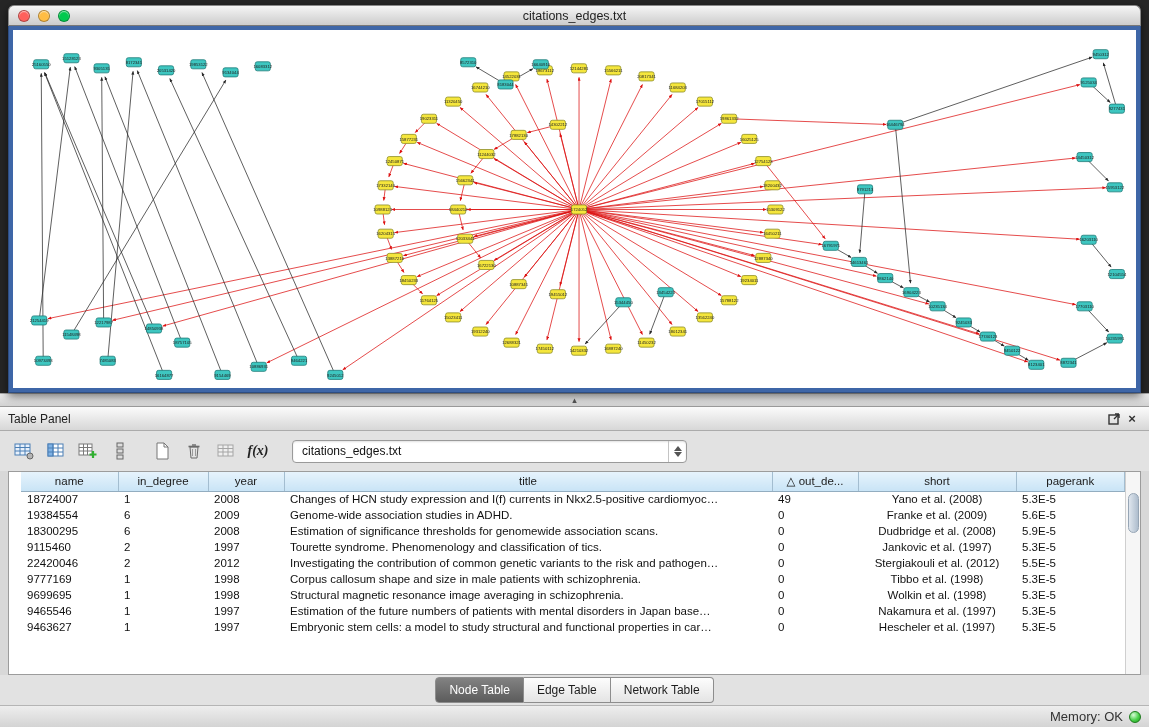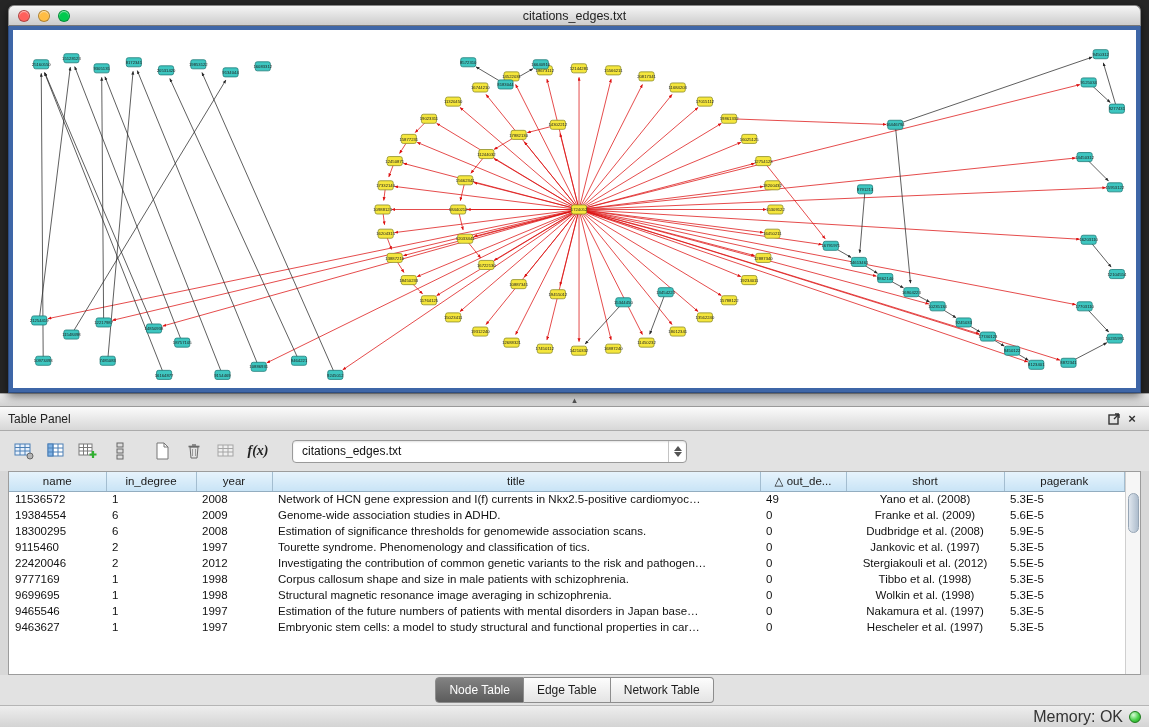--- a/index.html
+++ b/index.html
@@ -40,21 +40,21 @@
   .tb-gap { width:10px; }
   .fx { font-family:Liberation Serif, serif; font-style:italic; font-weight:bold; font-size:14px; color:#222; }
   .combo { margin-left:16px; width:395px; height:23px; background:#fff; border:1px solid #9a9a9a; border-radius:4px;
            display:flex; align-items:center; box-shadow:inset 0 1px 2px rgba(0,0,0,.12); }
   .combo-text { flex:1; font-size:12px; color:#111; padding:0 9px; white-space:nowrap; overflow:hidden; }
   .combo-step { width:18px; height:100%; border-left:1px solid #c4c4c4; display:flex; flex-direction:column;
                 align-items:center; justify-content:center; gap:1px; }
   .tri-up { width:0; height:0; border-left:4px solid transparent; border-right:4px solid transparent; border-bottom:5px solid #555; }
   .tri-dn { width:0; height:0; border-left:4px solid transparent; border-right:4px solid transparent; border-top:5px solid #555; }
 
-  .table-region { flex:1; margin:0 8px; background:#fff; border:1px solid #9c9c9c; position:relative; overflow:hidden; }
+  .table-region { flex:1; margin:0 8px; background:#fff; border:1px solid #9c9c9c; position:relative; overflow:hidden;padding-left:12px; }
   table.data { width:calc(100% - 15px); border-collapse:collapse; table-layout:fixed; }
   table.data th { background:linear-gradient(#e6f3fc,#c9e4f6); border-right:1px solid #a3bdd0;
                   border-bottom:1px solid #93adc0; font-weight:normal; font-size:11.5px; color:#1a1a1a;
                   height:19px; text-align:center; white-space:nowrap; overflow:hidden; }
   table.data th:nth-child(1){width:97px} table.data th:nth-child(2){width:90px}
   table.data th:nth-child(3){width:76px} table.data th:nth-child(4){width:488px}
   table.data th:nth-child(5){width:86px} table.data th:nth-child(6){width:158px}
   table.data td { font-size:11.5px; color:#111; height:16px; padding:0 6px; white-space:nowrap;
                   overflow:hidden; text-overflow:ellipsis; }
   table.data td:nth-child(6){ text-align:center; }
@@ -64,21 +64,21 @@
 
   .tabbar { height:30px; flex:none; background:#e2e2e2; display:flex; align-items:center; justify-content:center; }
   .tab { height:21px; padding:12px 13px; display:flex; align-items:center; font-size:12px; color:#1d1d1d;
          background:linear-gradient(#fdfdfd,#e4e4e4); border:1px solid #8d8d8d; border-left:none; }
   .tab:first-child { border-left:1px solid #8d8d8d; border-radius:4px 0 0 4px; }
   .tab:last-child { border-radius:0 4px 4px 0; }
   .tab.active { background:linear-gradient(#828282,#5c5c5c); color:#fff; }
 
   .statusbar { height:22px; flex:none; background:linear-gradient(#eeeeee,#d4d4d4); border-top:1px solid #b5b5b5;
                display:flex; align-items:center; justify-content:flex-end; padding:0 8px; gap:6px; }
-  .mem-label { font-size:16px; color:#333; }
+  .mem-label { font-size:13px; color:#333; }
   .mem-orb { width:12px; height:12px; border-radius:50%; border:1px solid #1d7a1d;
              background:radial-gradient(circle at 35% 30%, #d8fbd8, #49d049 55%, #1f9a1f); }
 </style>
 </head>
 <body>
 
 <div class="desktop">
   <div class="net-window">
     <div class="titlebar">
       <div class="lights">
@@ -669,24 +669,24 @@
           <th>in_degree</th>
           <th>year</th>
           <th>title</th>
           <th>△ out_de...</th>
           <th>short</th>
           <th>pagerank</th>
         </tr>
       </thead>
     <tbody id="tbody">
         <tr>
-          <td>11536572</td>
+          <td>18724007</td>
           <td>1</td>
           <td>2008</td>
-          <td>Network of HCN gene expression and I(f) currents in Nkx2.5-positive cardiomyoc…</td>
+          <td>Changes of HCN study expression and I(f) currents in Nkx2.5-positive cardiomyoc…</td>
           <td>49</td>
           <td>Yano et al. (2008)</td>
           <td>5.3E-5</td>
         </tr>
         <tr>
           <td>19384554</td>
           <td>6</td>
           <td>2009</td>
           <td>Genome-wide association studies in ADHD.</td>
           <td>0</td>

